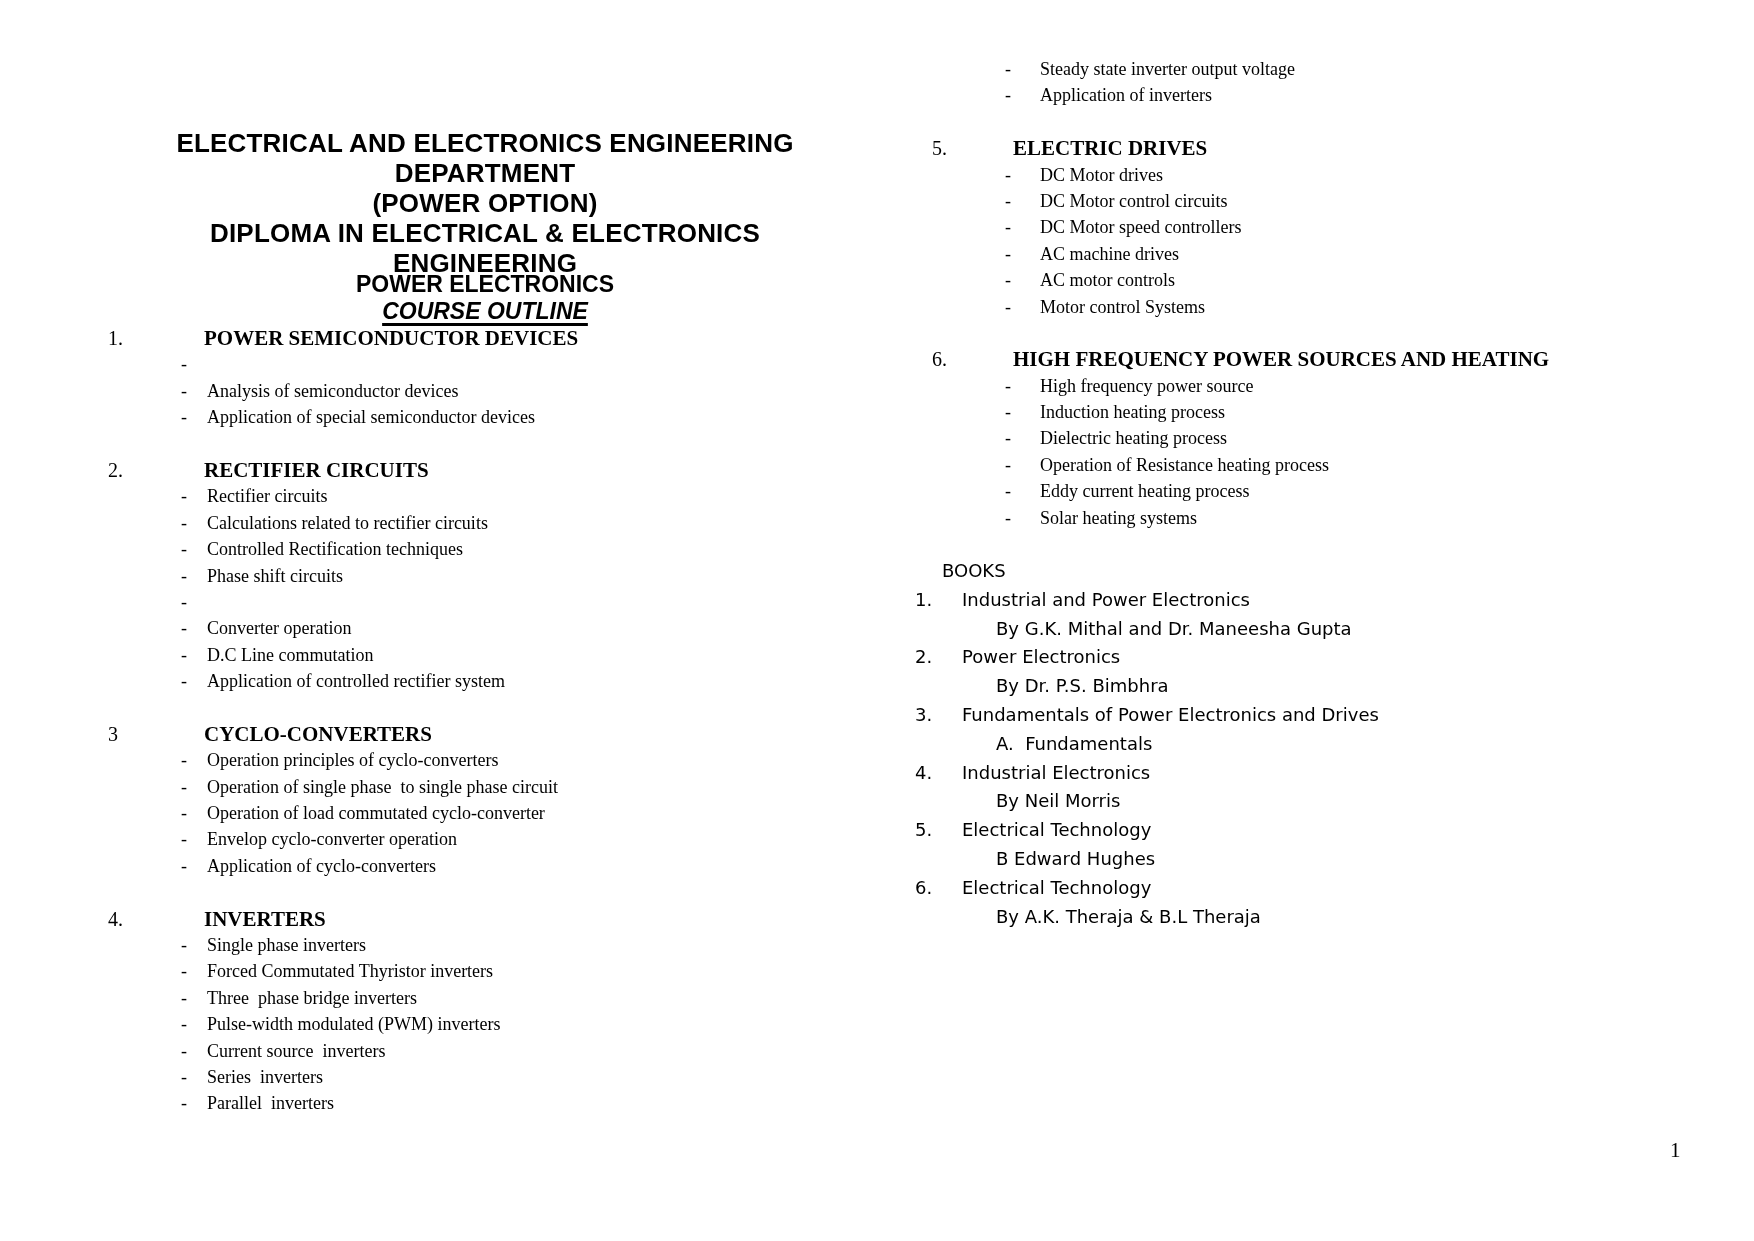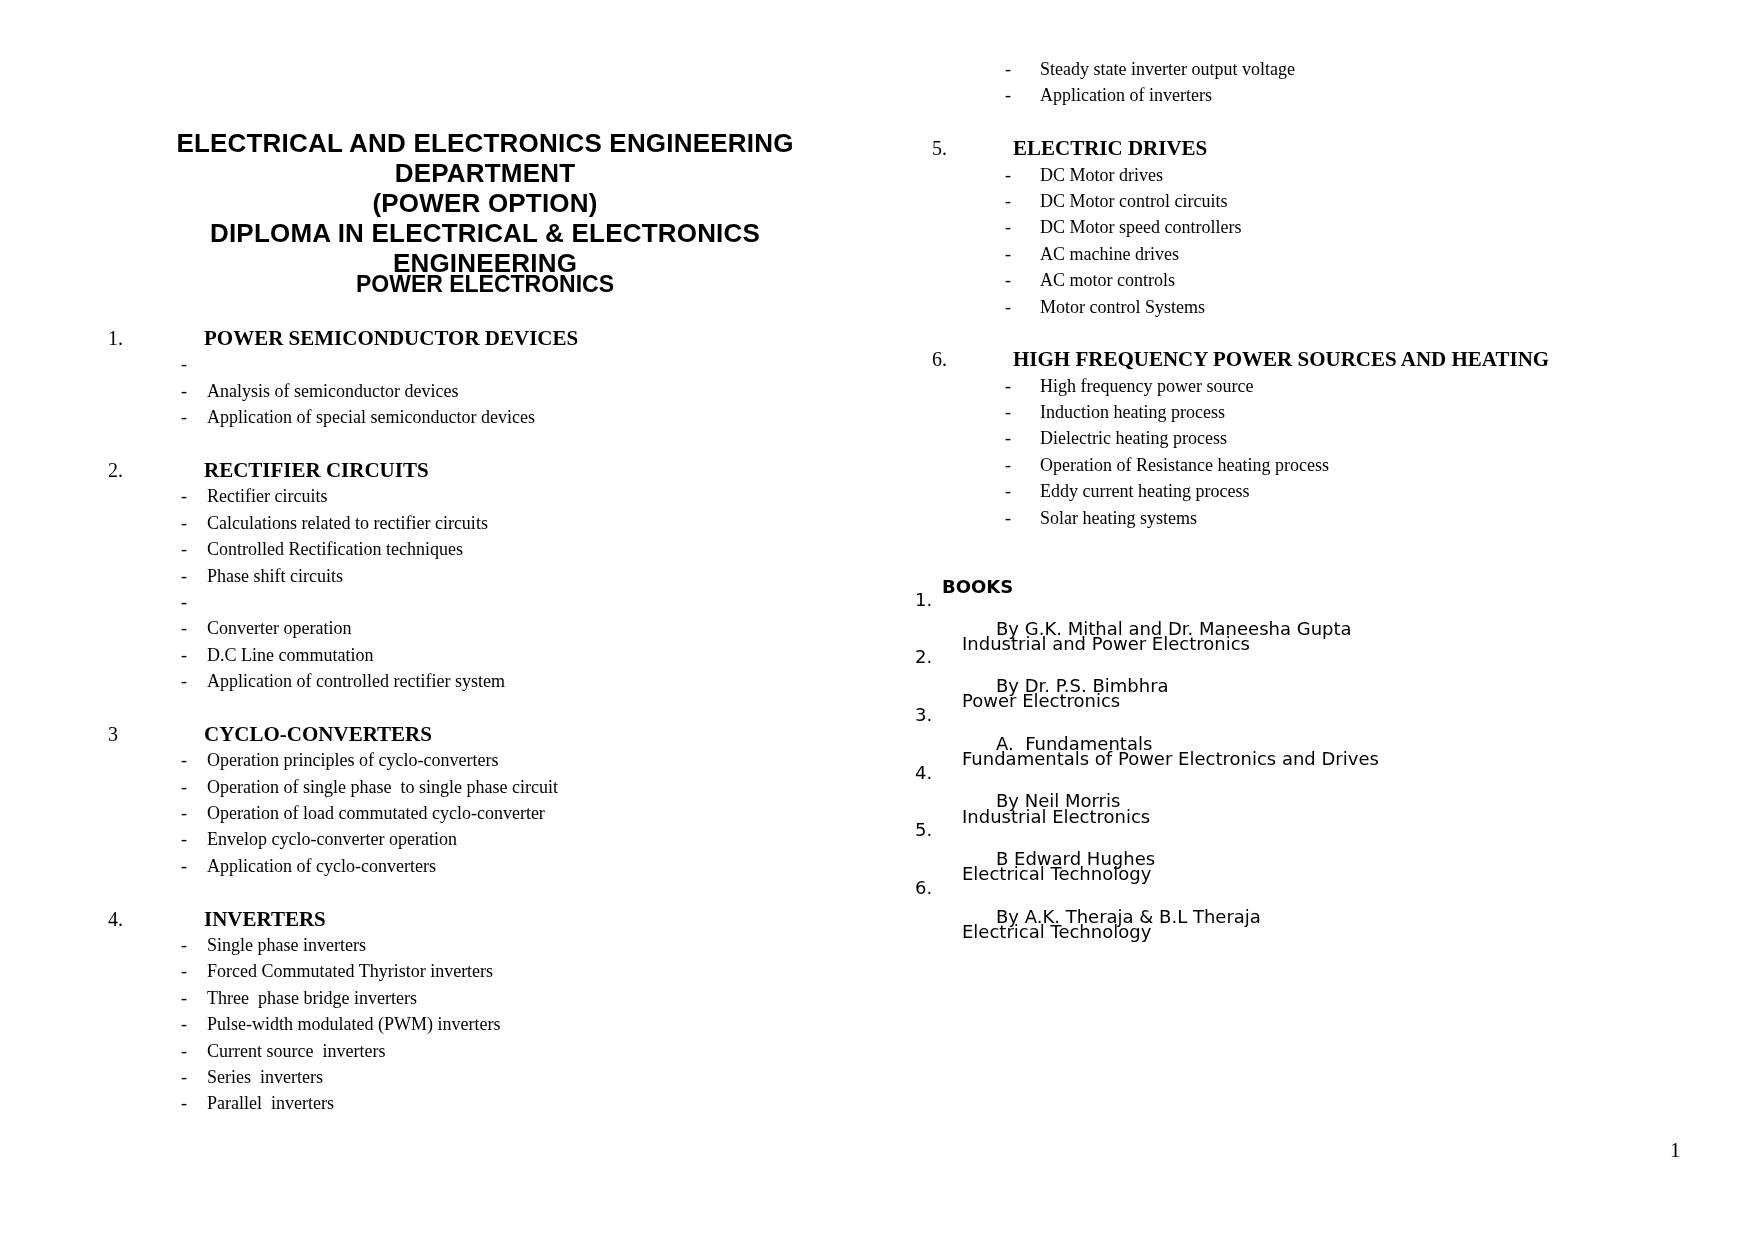--- a/index.html
+++ b/index.html
@@ -86,23 +86,23 @@
     font-family: "DejaVu Sans", sans-serif;
   }
   .brow { position: relative; height: 28.8px; }
   .brow > span {
     position: absolute;
     top: 0;
     line-height: 28.8px;
     white-space: pre;
     font-size: 18px;
   }
-  .blabel { left: 42px;  font-weight: bold; font-size: 19px; margin-top: 16px; }
+  .blabel { left: 42px;  font-weight: normal; font-size: 19px; }
   .bnum   { left: 15px; }
-  .btitle { left: 62px; margin-top: 44px; }
+  .btitle { left: 62px; }
   .bby    { left: 96px; text-align: right; }
 
   
   .page-number {
     position: absolute;
     left: 1670px;
     top: 1138px;
     font-family: "Liberation Serif", serif;
     font-size: 21px;
   }
@@ -114,20 +114,21 @@
 
   <div class="title-block">
     <div>ELECTRICAL AND ELECTRONICS ENGINEERING</div>
     <div>DEPARTMENT</div>
     <div>(POWER OPTION)</div>
     <div>DIPLOMA IN ELECTRICAL &amp; ELECTRONICS ENGINEERING</div>
   </div>
 
   <div class="subtitle-block">
     <div>POWER ELECTRONICS</div>
+    <div><span class="outline-underline">COURSE OUTLINE</span></div>
   </div>
 
   <div id="left-col" class="col">
       <div class="row">
         <span class="num">1.</span>
         <span class="sec">POWER SEMICONDUCTOR DEVICES</span>
       </div>
       <div class="row">
         <span class="dash">-</span>
       </div>

